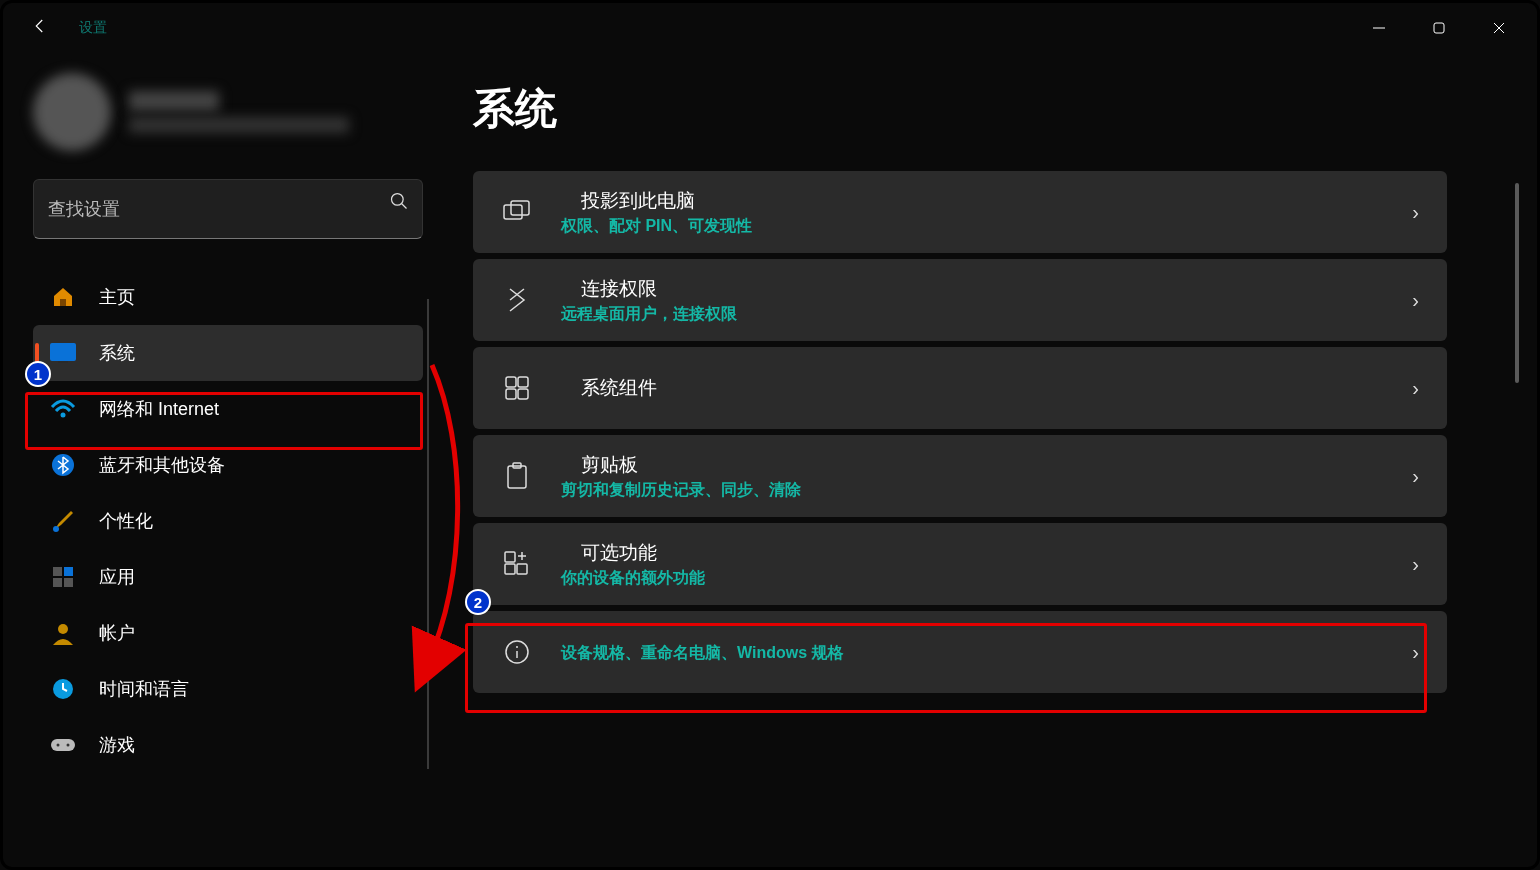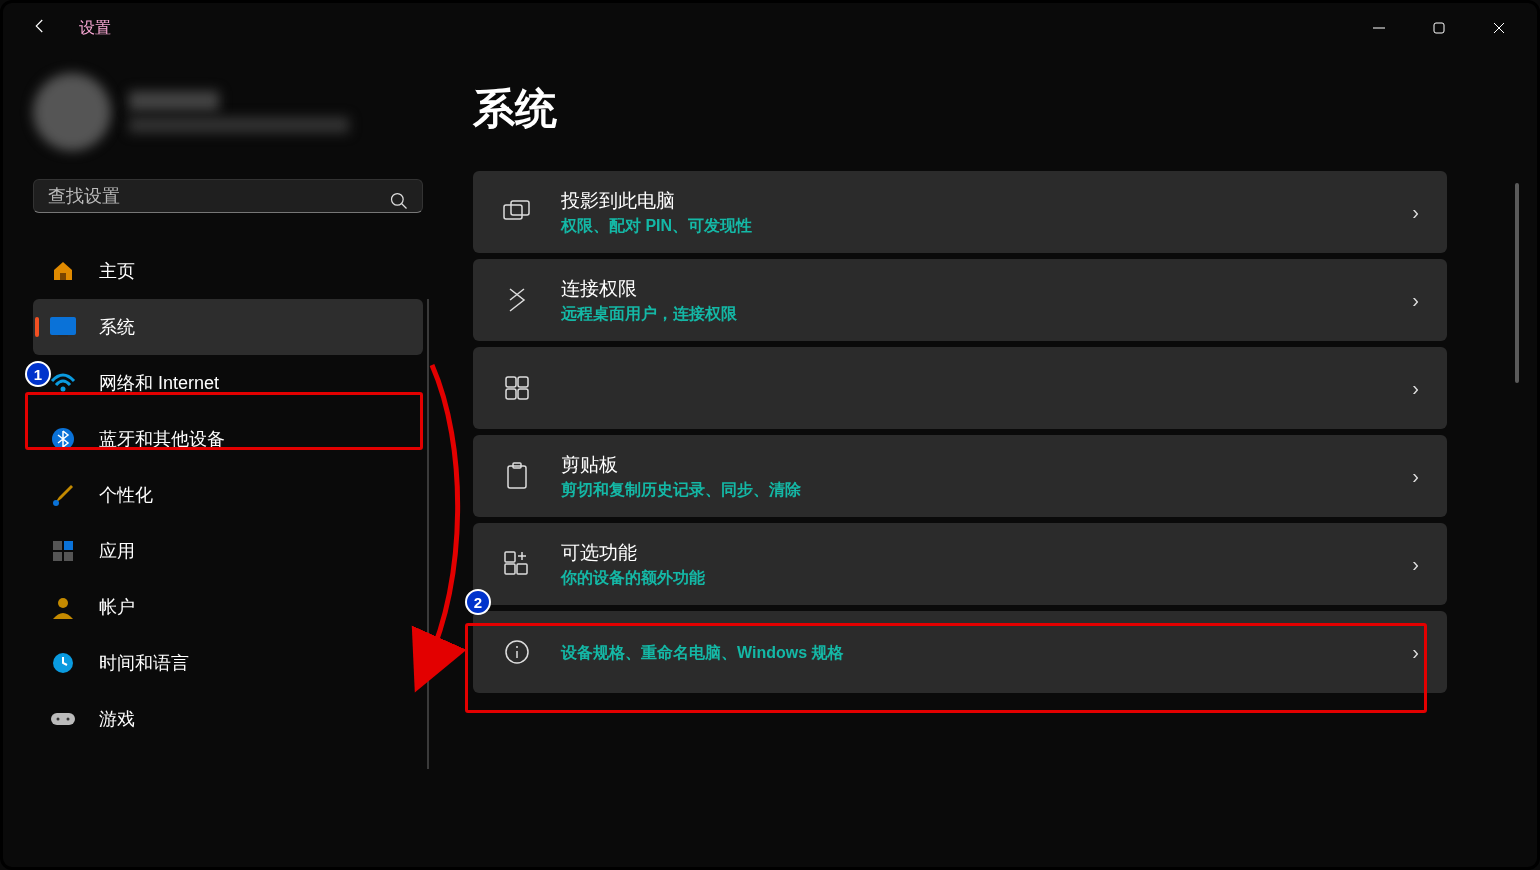--- a/index.html
+++ b/index.html
@@ -15,33 +15,33 @@
     position: relative;
   }
   .titlebar {
     height: 50px;
     display: flex;
     align-items: center;
     padding: 0 8px;
   }
   .titlebar-left { display:flex; align-items:center; gap: 20px; padding-left: 20px;}
   .back-btn { font-size: 20px; color:#fff; cursor:pointer; }
-  .app-title { font-size: 16px; color:#f9a8d4; margin-left: 10px;}
+  .app-title { font-size: 14px; color:#0f766e; margin-left: 10px;}
   .window-controls { margin-left:auto; display:flex; gap: 0; }
   .win-btn { width: 60px; height: 40px; display:flex; align-items:center; justify-content:center; font-size:14px; color:#fff; }
   .win-btn svg { stroke:#fff; }
   .content { display:flex; height: calc(100% - 50px); }
   .sidebar { width: 430px; padding: 20px 0 0 30px; display:flex; flex-direction:column; }
   .user-block { display:flex; align-items:center; gap:18px; margin-bottom: 28px; }
   .avatar { width:78px; height:78px; border-radius:50%; background:#555; filter: blur(6px); }
   .user-text .l1 { width:90px; height:20px; background:#444; filter:blur(6px); margin-bottom:6px;}
   .user-text .l2 { width:220px; height:16px; background:#333; filter:blur(6px);}
   .search-wrap { position:relative; width: 390px; margin-bottom: 30px;}
   .search-input {
-    width:100%; height:34px; background:#1f1f1f; border:1px solid #333;
+    width:100%; height:60px; background:#1f1f1f; border:1px solid #333;
     border-bottom: 1px solid #777;
     border-radius:6px; color:#ccc; font-size:18px; padding:0 46px 0 14px;
   }
   .search-input::placeholder { color:#bbb; }
   .search-icon { position:absolute; right:14px; top:12px; }
   .nav { display:flex; flex-direction:column; gap:0; position:relative; }
   .nav-item {
     display:flex; align-items:center; gap:22px; height:56px;
     padding-left:16px; font-size:18px; color:#fff; cursor:pointer;
     border-radius:6px; width:390px;
@@ -53,21 +53,21 @@
 
   .main { flex:1; padding: 28px 90px 0 40px; overflow:hidden; position:relative;}
   .main-title { font-size:42px; font-weight:600; margin-bottom: 34px; }
   .cards { display:flex; flex-direction:column; gap:6px; }
   .card {
     background:#2b2b2b; border-radius:6px; height:82px;
     display:flex; align-items:center; padding:0 28px; gap:28px;
     cursor:pointer;
   }
   .card-icon { width:32px; display:flex; align-items:center; justify-content:center;}
-  .card-text .t1 { font-size:19px; color:#fff; }
+  .card-text .t1 { font-size:19px; color:#fff;margin-left:20px; }
   .card-text .t2 { font-size:16px; color:#14b8a6; margin-top:2px;font-weight:bold;}
   .chev { margin-left:auto; font-size:20px; color:#ddd;}
   .main-scroll { position:absolute; right:18px; top:130px; width:4px; height:200px; background:#5a5a5a; border-radius:2px;}
 
   
   .highlight {
     position:absolute; border:3px solid #e30000; border-radius:3px;
     pointer-events:none;
   }
   .badge {
@@ -265,20 +265,21 @@
       <div class="card">
         <span class="card-icon">
           <svg width="26" height="26" viewBox="0 0 26 26" fill="none" stroke="#ddd" stroke-width="1.5">
               <rect x="2" y="2" width="10" height="10" rx="2"></rect>
               <rect x="14" y="2" width="10" height="10" rx="2"></rect>
               <rect x="2" y="14" width="10" height="10" rx="2"></rect>
               <rect x="14" y="14" width="10" height="10" rx="2"></rect>
             </svg>
         </span>
         <div class="card-text">
+          <div class="t1">系统组件</div>
         </div>
         <span class="chev">›</span>
       </div>
 
       <div class="card">
         <span class="card-icon">
           <svg width="24" height="28" viewBox="0 0 24 28" fill="none" stroke="#ddd" stroke-width="1.5">
               <rect x="3" y="4" width="18" height="22" rx="2"></rect>
               <rect x="8" y="1" width="8" height="5" rx="1"></rect>
             </svg>

